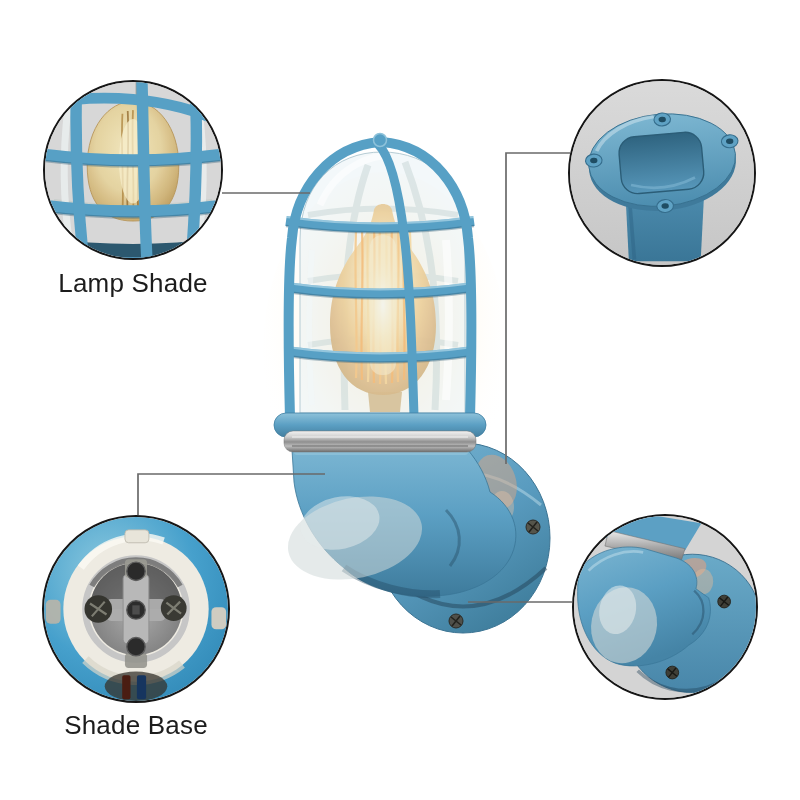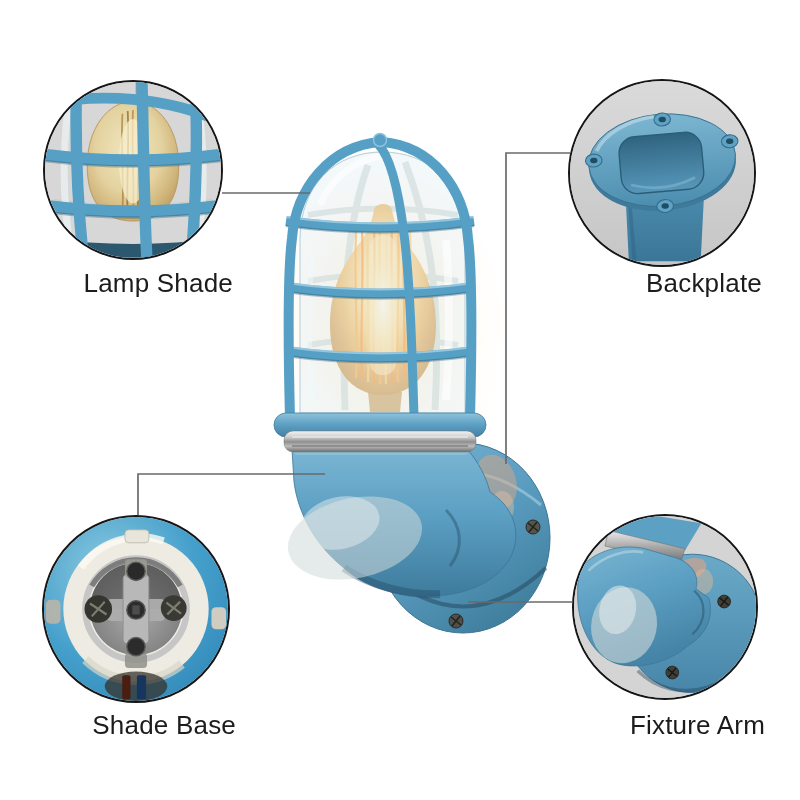--- a/index.html
+++ b/index.html
@@ -1,21 +1,21 @@
 <!DOCTYPE html>
 <html><head>
 <meta charset="utf-8">
 <style>
   html,body{margin:0;padding:0;background:#ffffff;}
   #canvas{position:relative;width:800px;height:800px;background:#ffffff;overflow:hidden;
           font-family:"Liberation Sans","DejaVu Sans",sans-serif;}
   .inset{position:absolute;border-radius:50%;border:2.5px solid #161616;overflow:hidden;
          background:#d6d6d6;box-sizing:border-box;}
   .inset svg{display:block;width:100%;height:100%;}
-  .callout-label{position:absolute;width:200px;text-align:right;font-size:26px;font-weight:500;
+  .callout-label{position:absolute;width:200px;text-align:center;font-size:26px;font-weight:500;
                  color:#1c1c1c;letter-spacing:.2px;line-height:1.1;}
   #lamp-photo{position:absolute;left:250px;top:110px;width:320px;height:560px;}
   #connector-lines{position:absolute;left:0;top:0;width:800px;height:800px;pointer-events:none;}
 </style>
 </head>
 <body>
 
 <div id="canvas">
 
   <svg id="lamp-photo" viewBox="0 0 320 560" aria-hidden="true">
@@ -233,21 +233,20 @@
           <ellipse cx="26" cy="80" rx="9" ry="7" fill="#5fa2c4" stroke="#356d8c" stroke-width="1.2"></ellipse>
           <ellipse cx="26" cy="80" rx="4" ry="3" fill="#1f4d63"></ellipse>
           <ellipse cx="175" cy="72" rx="9" ry="7" fill="#5fa2c4" stroke="#356d8c" stroke-width="1.2"></ellipse>
           <ellipse cx="175" cy="72" rx="4" ry="3" fill="#1f4d63"></ellipse>
           <ellipse cx="99" cy="136" rx="9" ry="7" fill="#5fa2c4" stroke="#356d8c" stroke-width="1.2"></ellipse>
           <ellipse cx="99" cy="136" rx="4" ry="3" fill="#1f4d63"></ellipse>
         </g>
       </g>
     </svg>
   </div>
-  <div class="callout-label" style="left:562px;top:269px;">Backplate</div>
 
   <div class="inset" style="left:42px;top:515px;width:188px;height:188px;">
     <svg viewBox="0 0 200 200">
       <defs>
         <radialGradient id="bbBlueG" cx="35%" cy="30%" r="85%">
           <stop offset="0" stop-color="#8ecadf"></stop>
             <stop offset="0.55" stop-color="#46a0cc"></stop>
           <stop offset="1" stop-color="#2f87b5"></stop>
         </radialGradient>
         <radialGradient id="bbIntG" cx="50%" cy="55%" r="60%">
@@ -319,15 +318,14 @@
       <polygon points="30,-10 140,8 122,38 34,24" fill="#5ca0c4"></polygon>
       <polygon points="38,16 122,36 117,52 34,33" fill="url(#chrome2G)" stroke="#6f6f6f" stroke-width="0.6"></polygon>
       <path d="M 8,56 C 24,38 52,30 78,36 L 112,46 C 130,52 138,66 134,80 L 148,90
                C 154,110 146,130 126,142 C 106,160 72,170 46,162 C 18,152 4,118 4,88 C 4,74 4,66 8,56 Z" fill="url(#faArmG)" stroke="#3a7697" stroke-width="0.8"></path>
       <ellipse cx="55" cy="120" rx="36" ry="42" fill="#ced6d6" opacity="0.62" transform="rotate(12 55 120)"></ellipse>
       <ellipse cx="48" cy="103" rx="20" ry="27" fill="#e8ecec" opacity="0.55" transform="rotate(12 48 103)"></ellipse>
       <path d="M 132,82 C 146,94 146,116 130,130" fill="none" stroke="rgba(40,80,105,0.5)" stroke-width="2.5"></path>
       <path d="M 16,60 C 32,44 56,36 76,40" fill="none" stroke="#a5cde0" stroke-width="3" opacity="0.8"></path>
     </svg>
   </div>
-  <div class="callout-label" style="left:565px;top:711px;">Fixture Arm</div>
 
 </div>
 
 </body></html>

